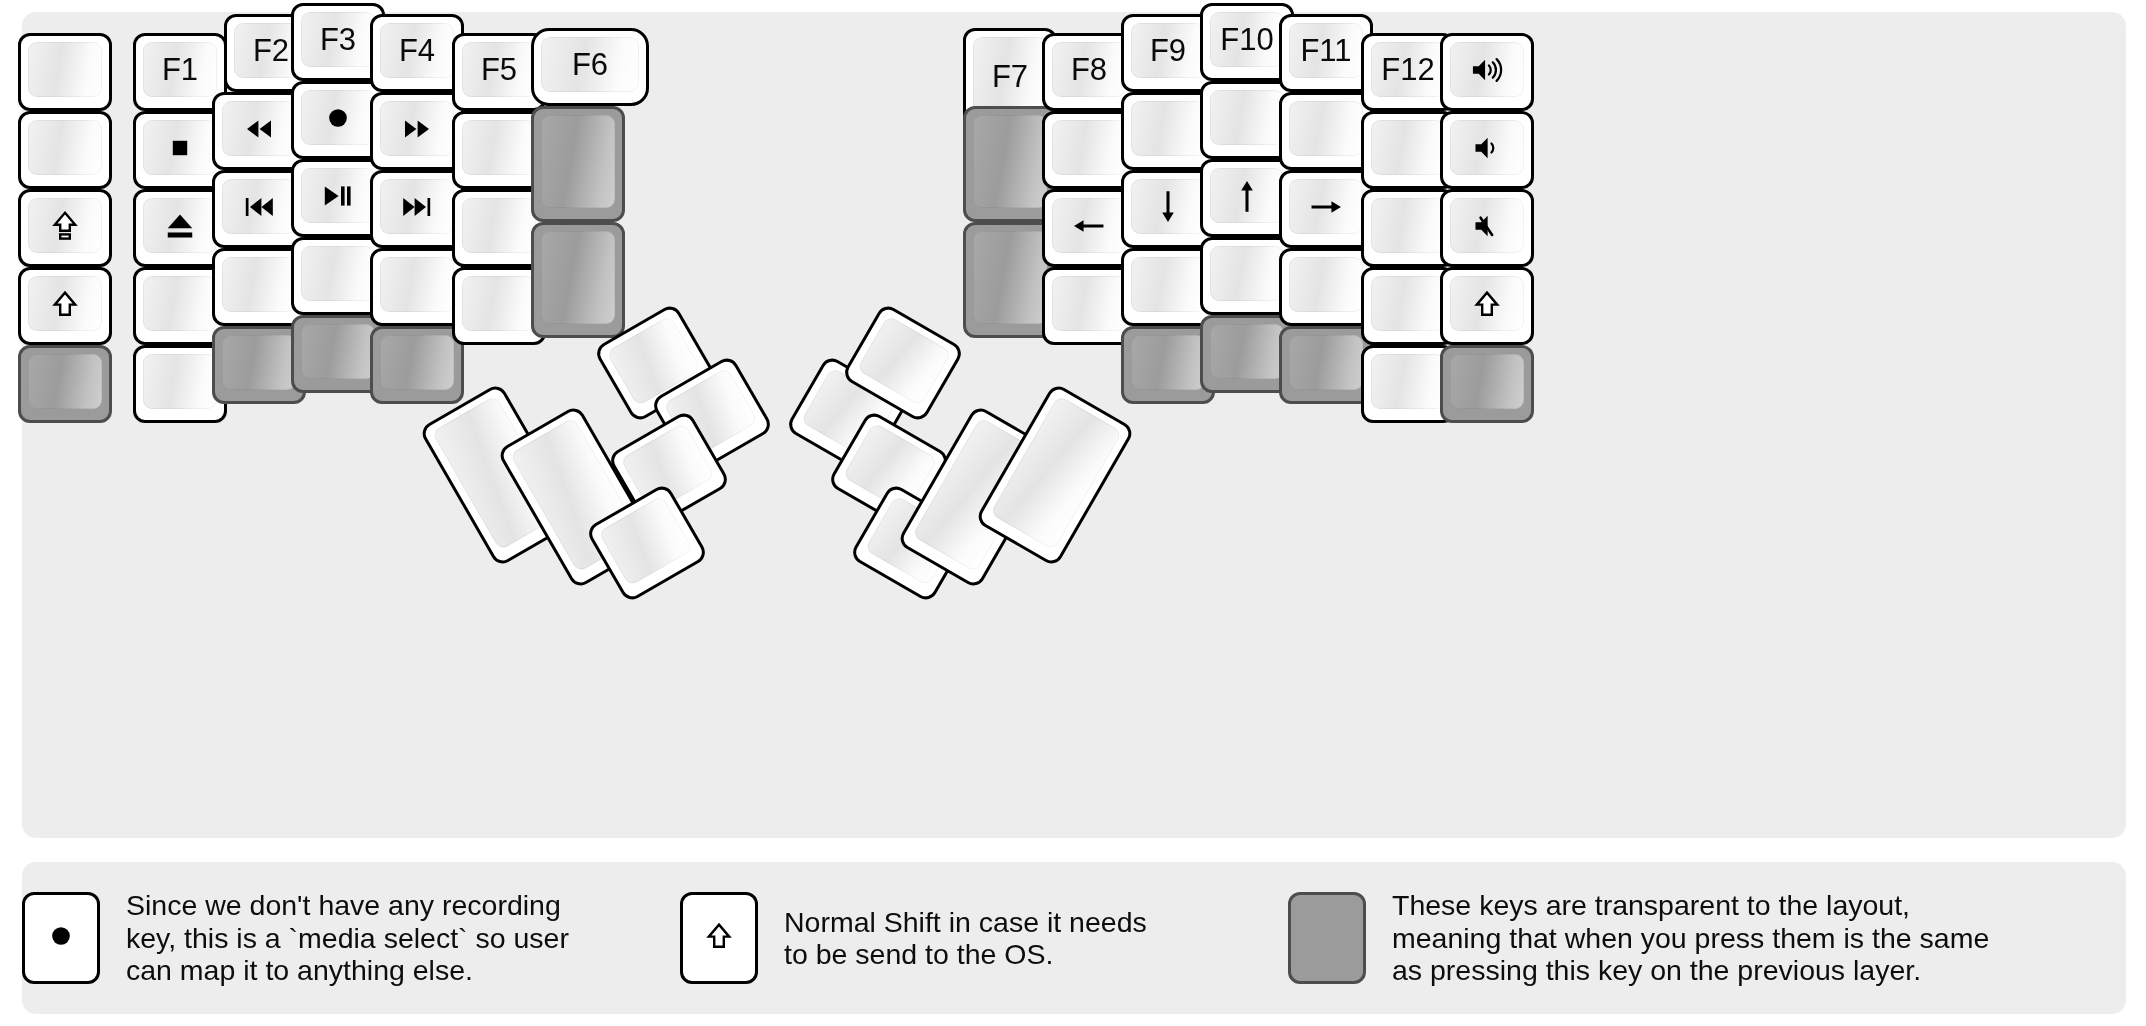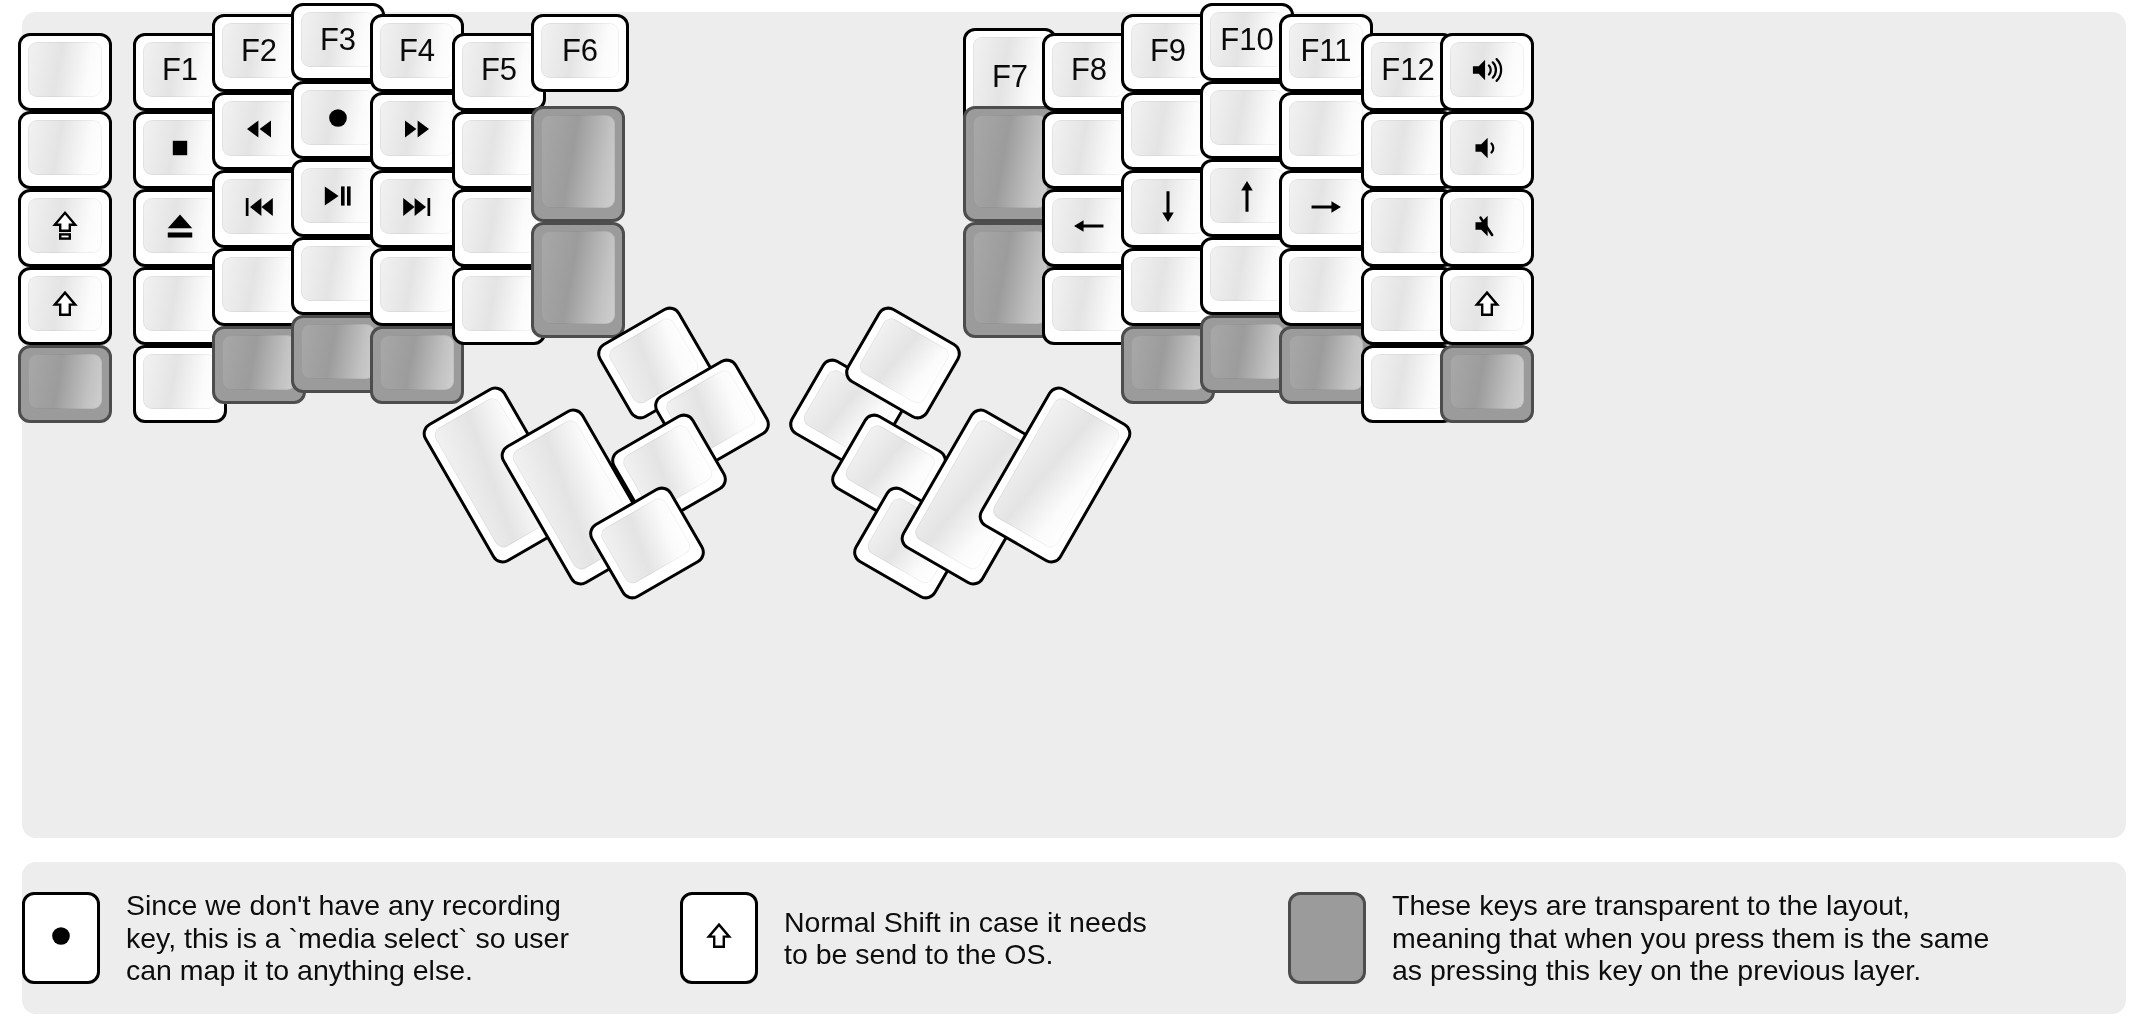--- a/index.html
+++ b/index.html
@@ -137,21 +137,21 @@
             </svg>
           </span>
         </div>
       </div>
       <div class="key" style="left: 133px; top: 267px; width: 94px; height: 78px;">
         <div class="cap"></div>
       </div>
       <div class="key" style="left: 133px; top: 345px; width: 94px; height: 78px;">
         <div class="cap"></div>
       </div>
-      <div class="key" style="left: 212px; top: 14px; width: 94px; height: 78px;">
+      <div class="key" style="left: 224px; top: 14px; width: 94px; height: 78px;">
         <div class="cap">
           <span class="legendtxt">F2</span>
         </div>
       </div>
       <div class="key" style="left: 212px; top: 92px; width: 94px; height: 78px;">
         <div class="cap">
           <span class="glyph">
             <svg width="40" height="30" viewBox="0 0 100 100" fill="#000">
               <polygon points="48,22 48,78 10,50"></polygon>
               <polygon points="90,22 90,78 52,50"></polygon>
@@ -246,21 +246,21 @@
       </div>
       <div class="key" style="left: 452px; top: 111px; width: 94px; height: 78px;">
         <div class="cap"></div>
       </div>
       <div class="key" style="left: 452px; top: 189px; width: 94px; height: 78px;">
         <div class="cap"></div>
       </div>
       <div class="key" style="left: 452px; top: 267px; width: 94px; height: 78px;">
         <div class="cap"></div>
       </div>
-      <div class="key" style="left: 531px; top: 14px; width: 98px; height: 78px;">
+      <div class="key" style="left: 531px; top: 28px; width: 118px; height: 78px; border-radius: 18px;">
         <div class="cap">
           <span class="legendtxt">F6</span>
         </div>
       </div>
       <div class="key grey" style="left: 531px; top: 106px; width: 94px; height: 116px;">
         <div class="cap"></div>
       </div>
       <div class="key grey" style="left: 531px; top: 222px; width: 94px; height: 116px;">
         <div class="cap"></div>
       </div>

